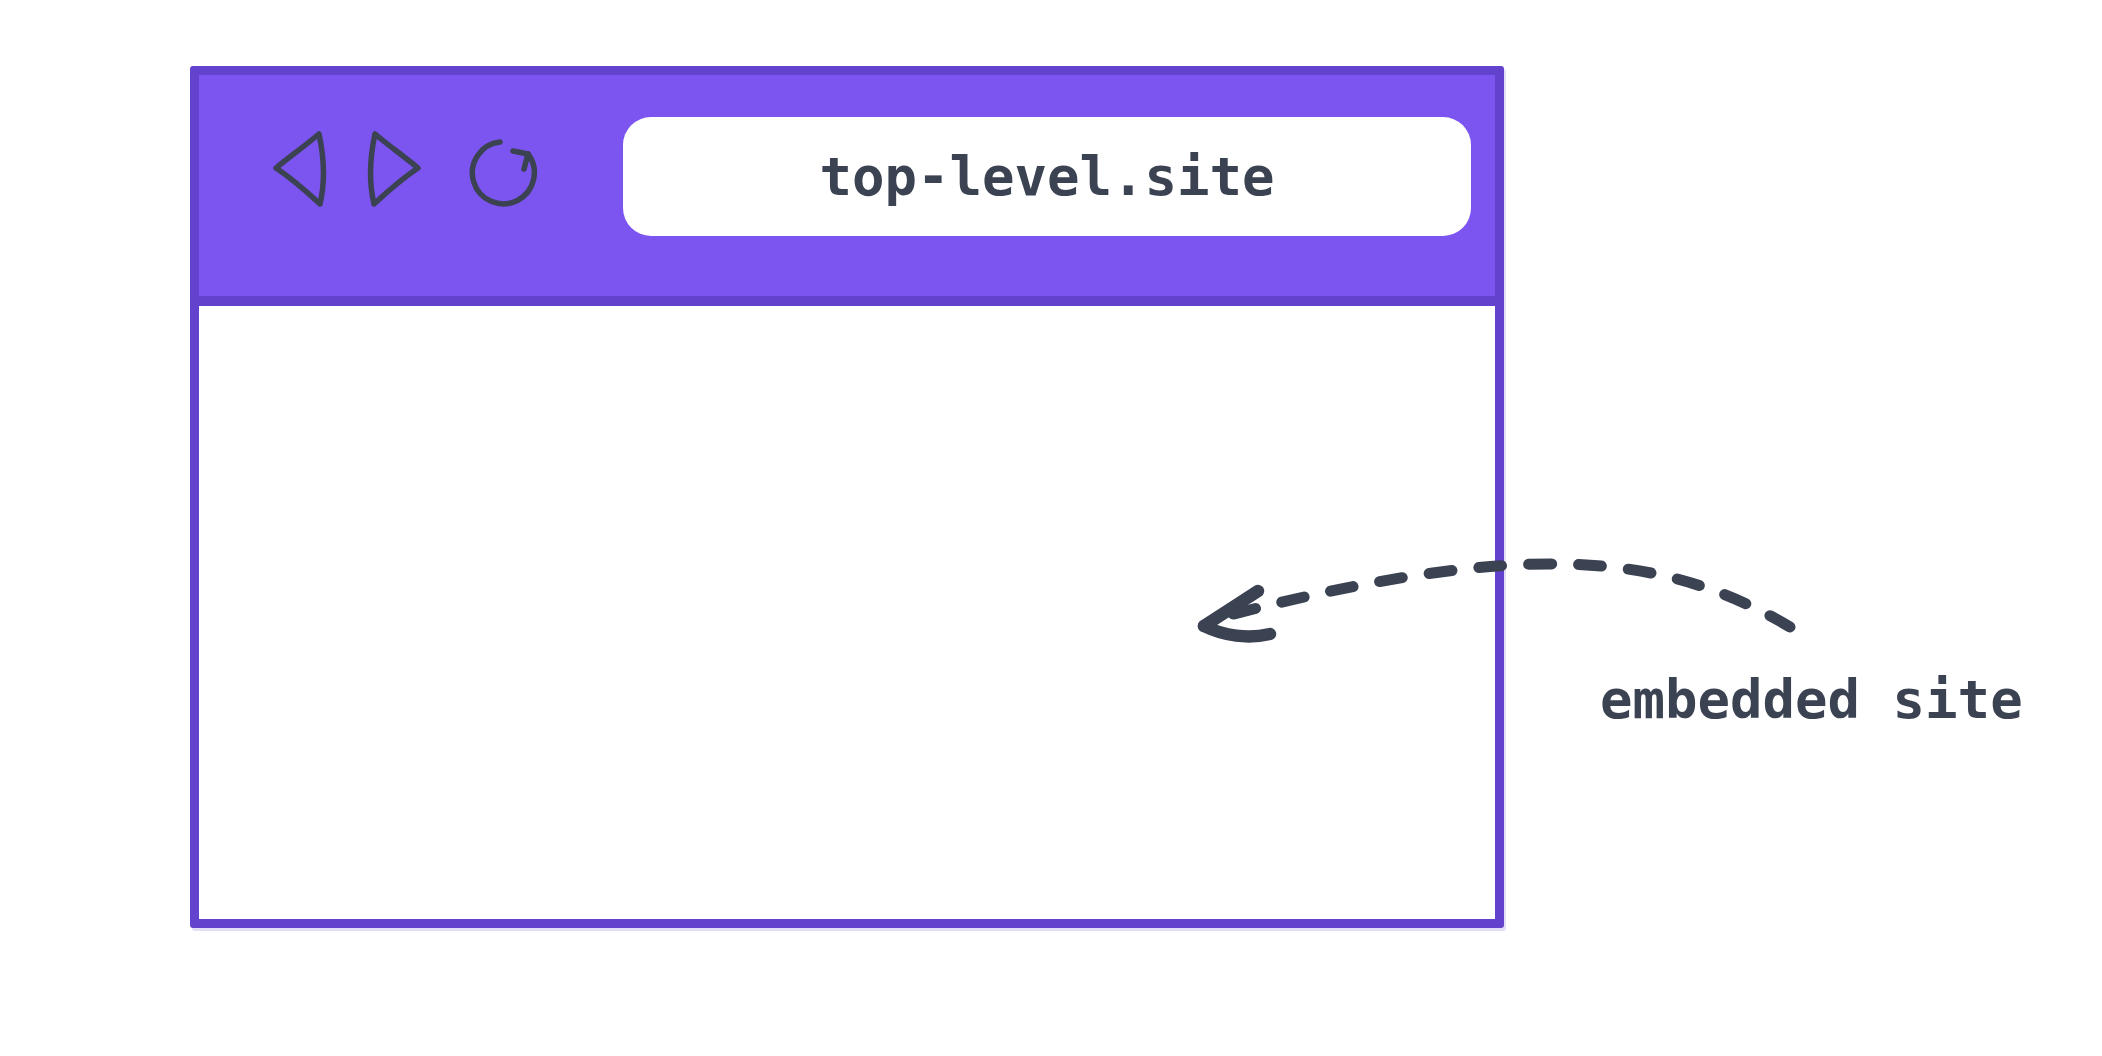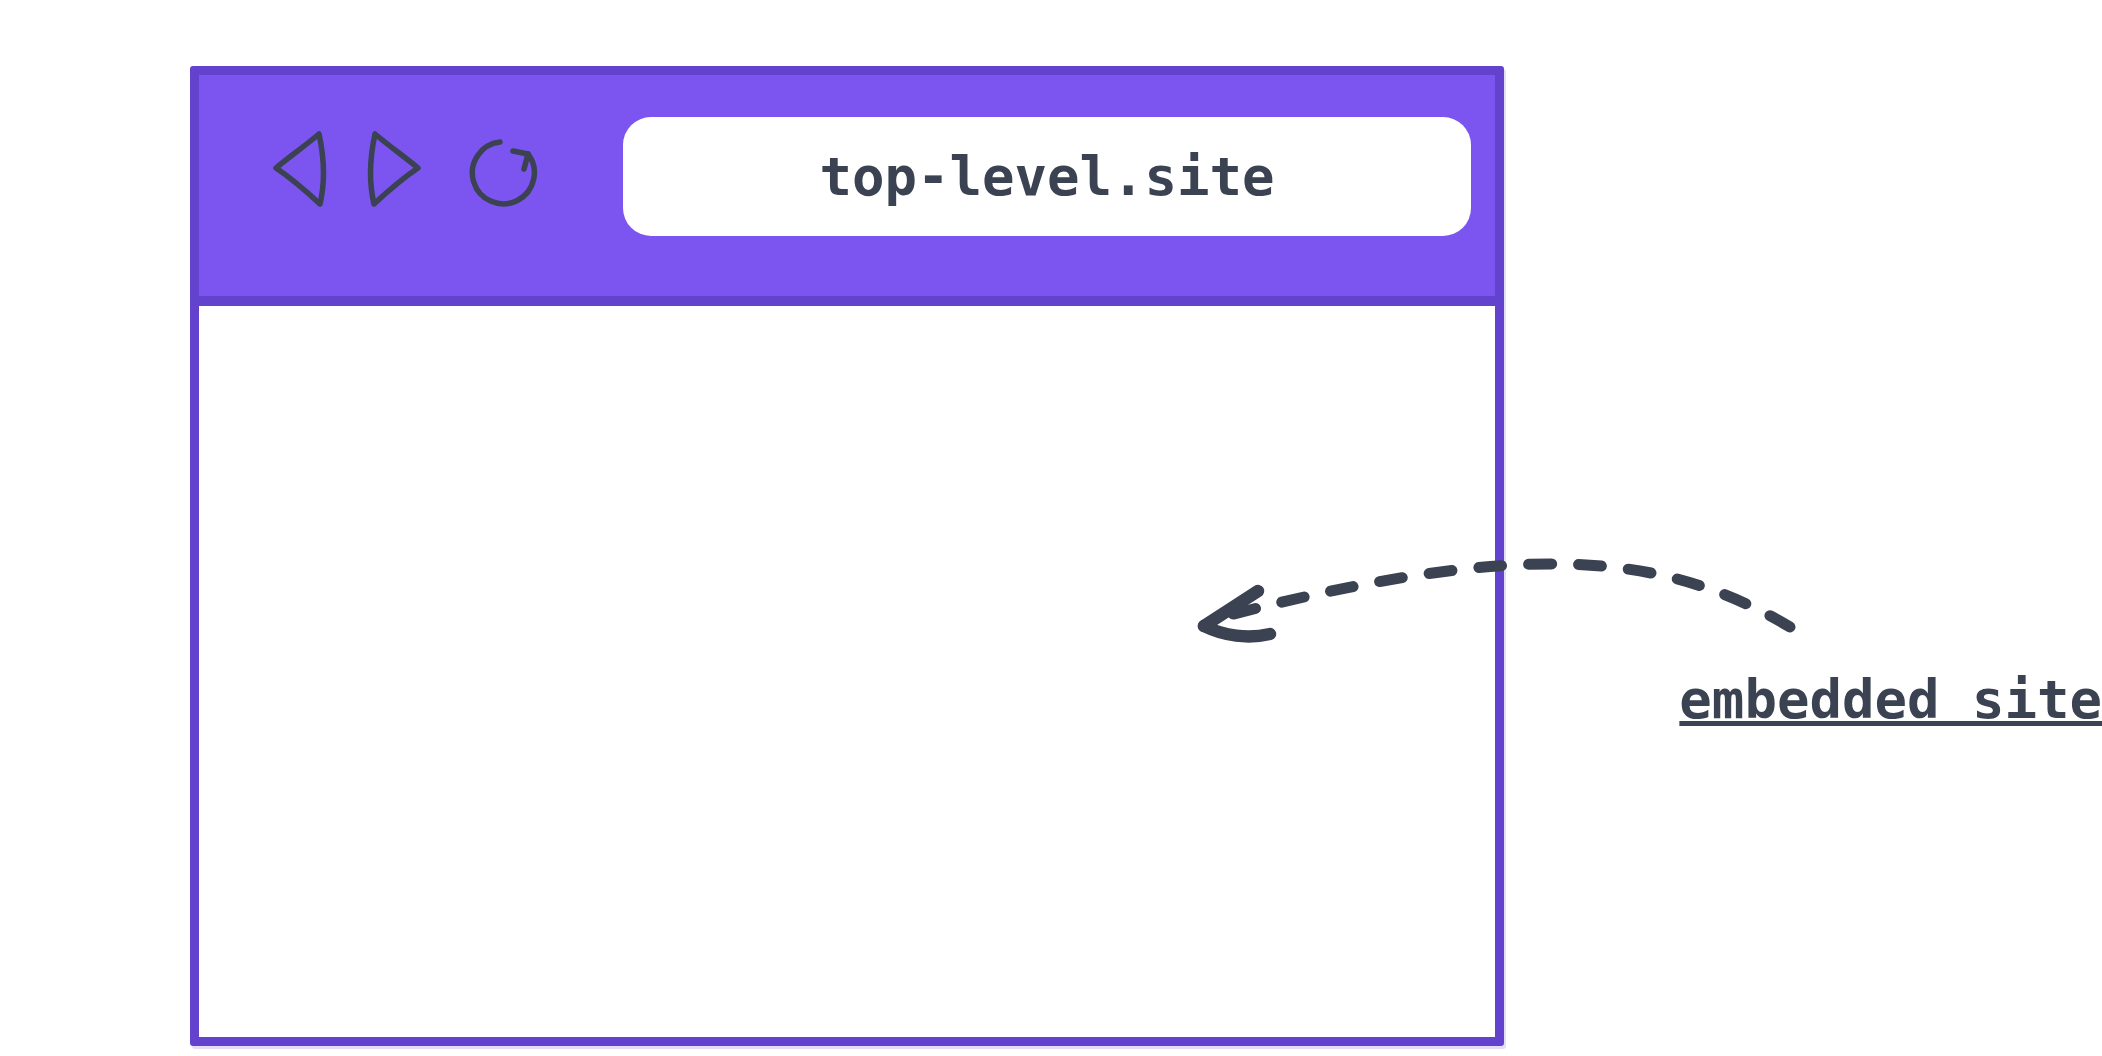--- a/index.html
+++ b/index.html
@@ -19,21 +19,21 @@
     font-family:"DejaVu Sans Mono", monospace;
     color:var(--ink);
     position:relative;
   }
   .canvas{position:absolute;inset:0;width:2102px;height:1056px;}
 
   
   .window{
     position:absolute;
     left:190px;top:66px;
-    width:1314px;height:980px;
+    width:1314px;height:862px;
     border:9px solid var(--window-border);
     border-radius:3px;
     display:flex;flex-direction:column;
     box-shadow:2px 3px 0 rgba(99,67,206,.18);
   }
   .toolbar{
     position:relative;
     height:231px;
     background:var(--toolbar-fill);
     border-bottom:10px solid var(--window-border);
@@ -80,24 +80,23 @@
   }
 
   
   .arrow-svg{
     position:absolute;left:1192px;top:533px;
     width:614px;height:120px;
   }
   .annotation-label{
     position:absolute;
     left:1600px;top:668px;width:502px;
-    text-align:right;
+    text-align:left;
     font-size:54px;font-weight:600;white-space:nowrap;
     color:var(--ink);
-    text-decoration:underline;
   }
 </style>
 </head>
 <body>
 
 <div class="canvas">
 
   <div class="window">
 
     <div class="toolbar">

